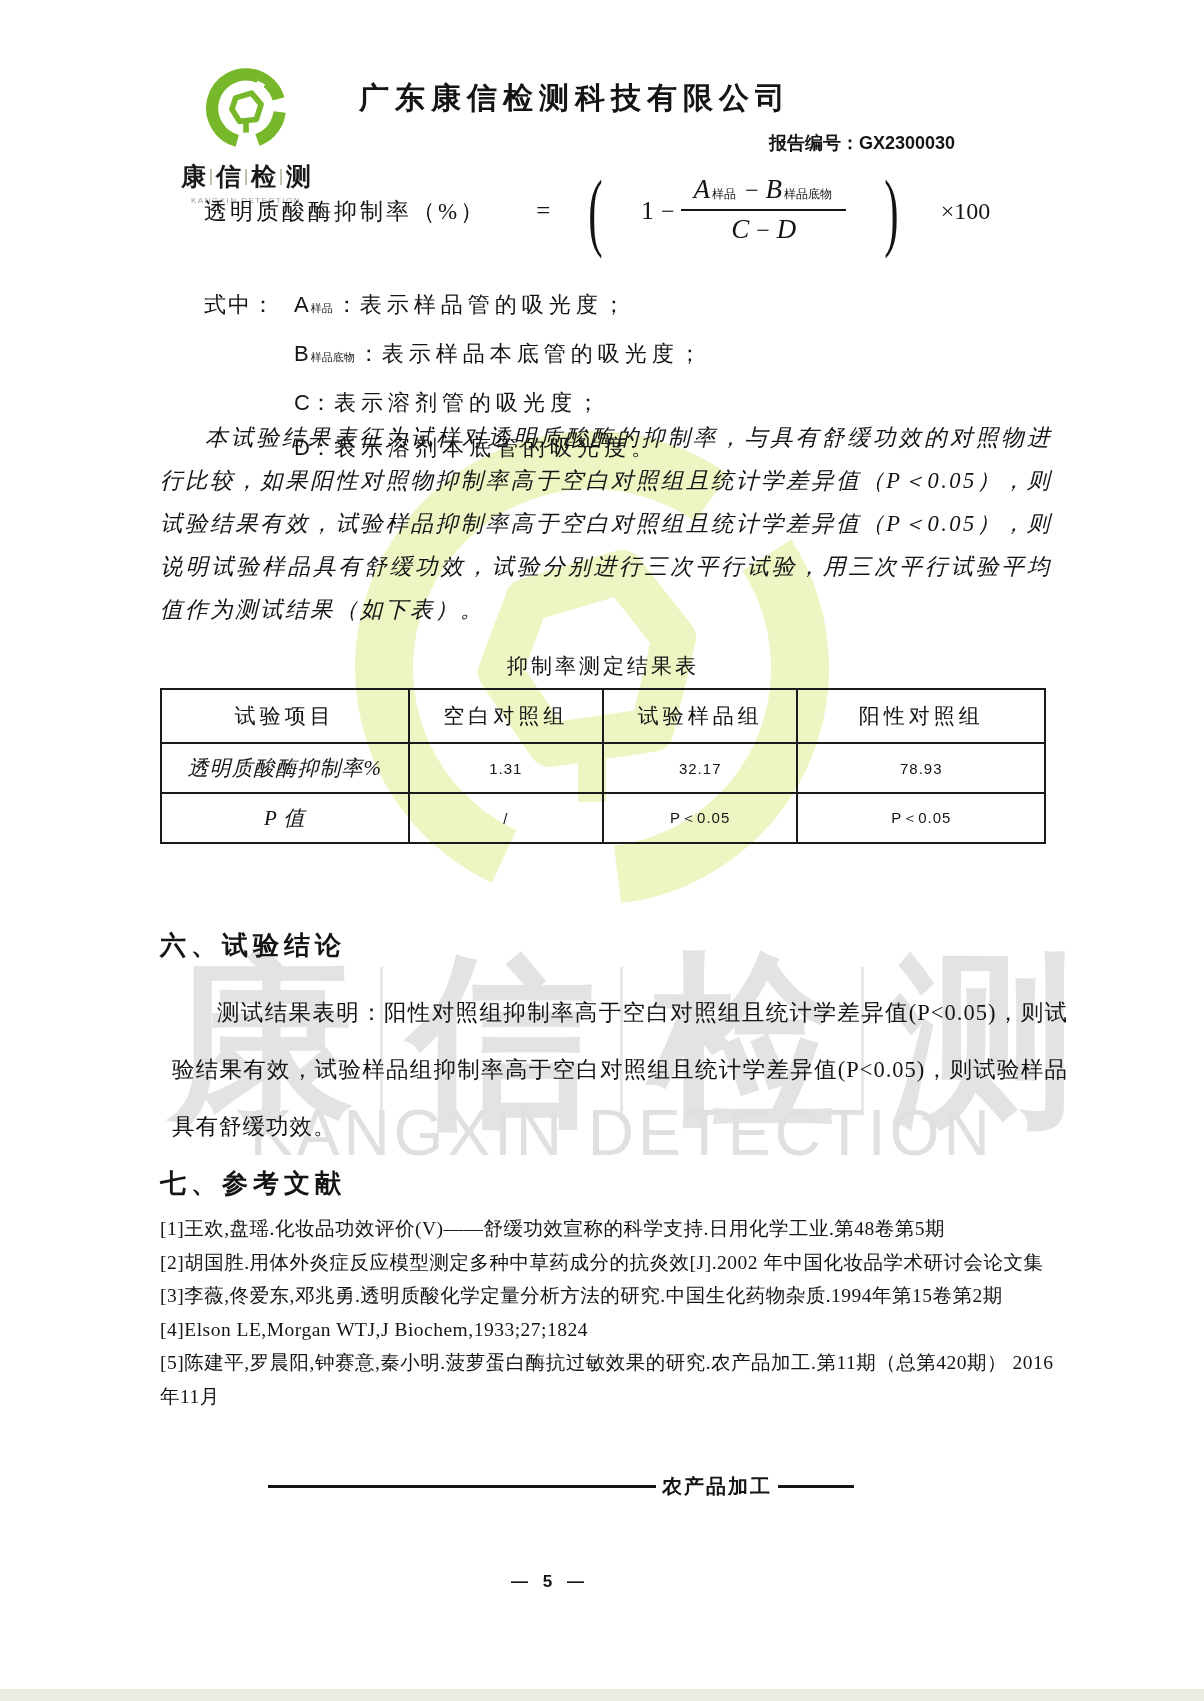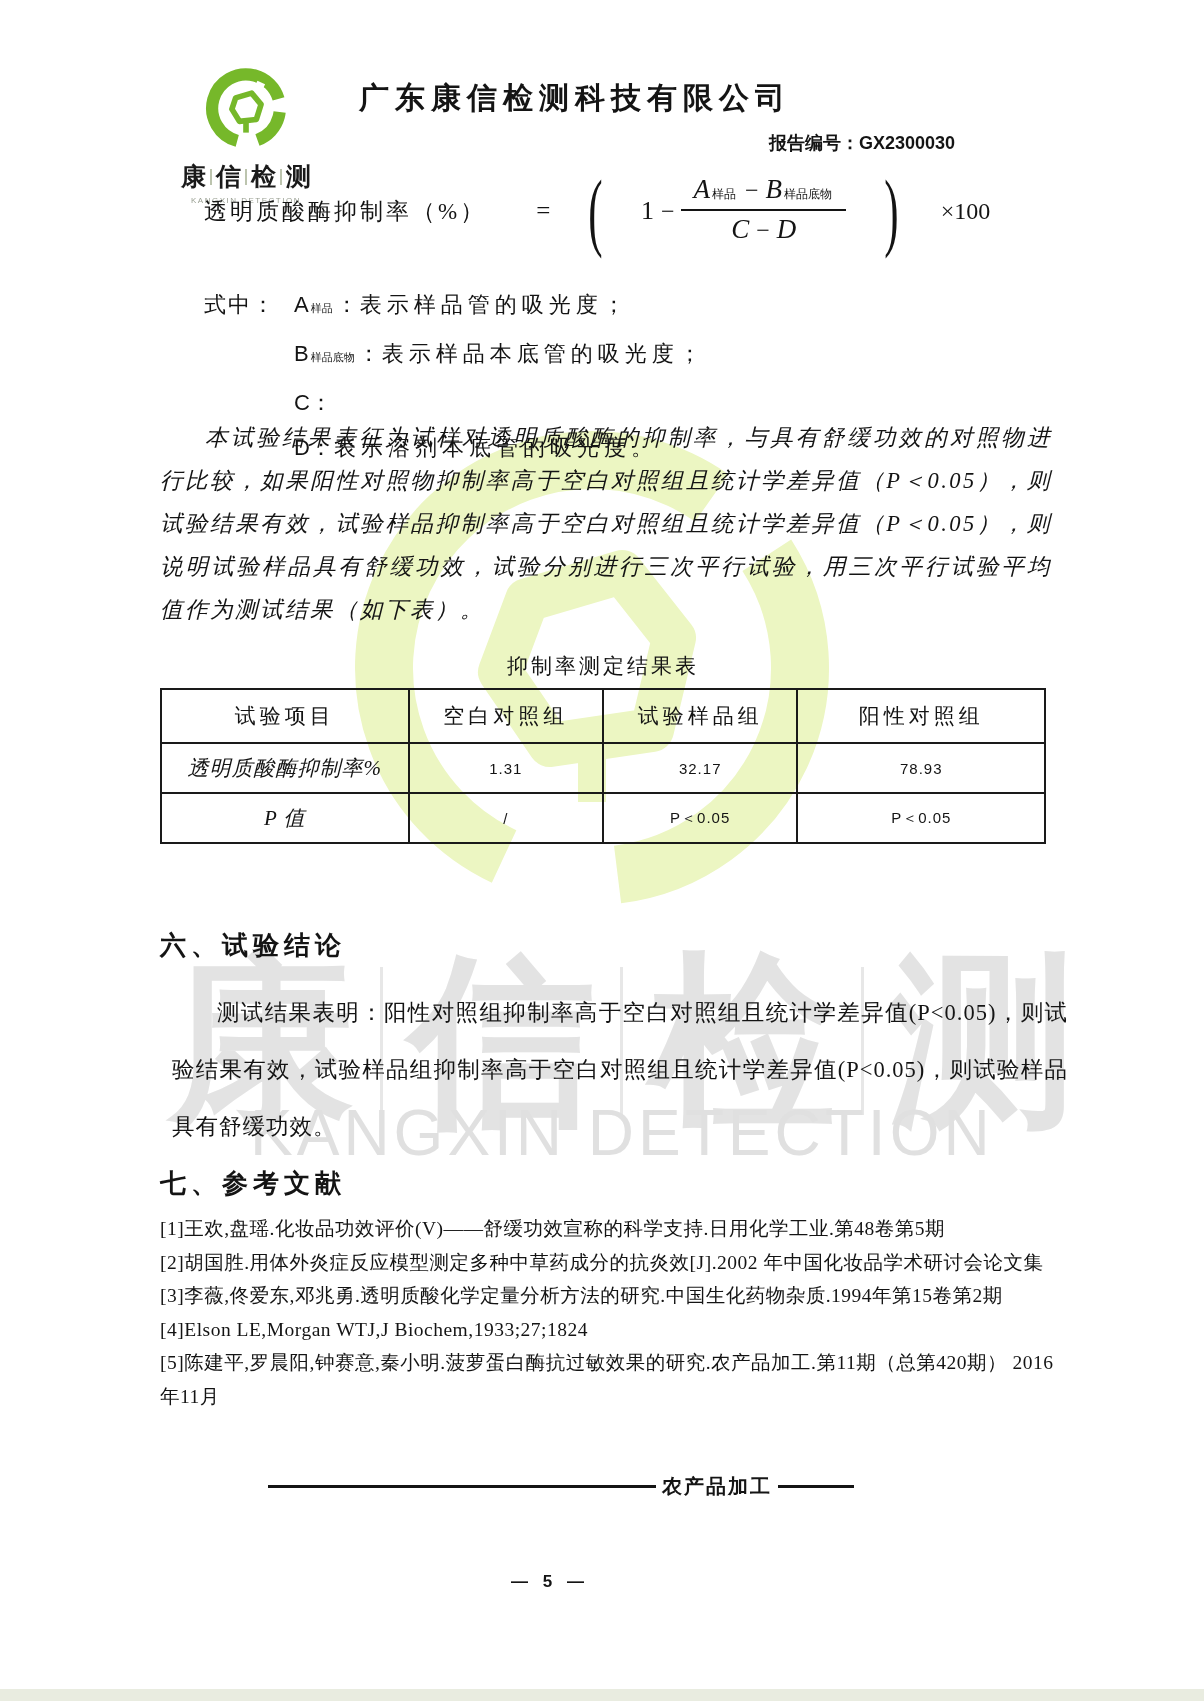--- a/index.html
+++ b/index.html
@@ -171,20 +171,21 @@
         <span class="def-prefix"></span>
         <span class="def-sym">B</span>
         <span class="def-sub">样品底物</span>
         <span>：</span>
         <span class="def-desc">表示样品本底管的吸光度；</span>
       </div>
       <div class="def-row">
         <span class="def-prefix"></span>
         <span class="def-sym">C</span>
         <span>：</span>
+        <span class="def-desc">表示溶剂管的吸光度；</span>
       </div>
       <div class="def-row">
         <span class="def-prefix"></span>
         <span class="def-sym">D</span>
         <span>：</span>
         <span class="def-desc">表示溶剂本底管的吸光度。</span>
       </div>
     </div>
 
     <div class="para1">本试验结果表征为试样对透明质酸酶的抑制率，与具有舒缓功效的对照物进行比较，如果阳性对照物抑制率高于空白对照组且统计学差异值（P＜0.05），则试验结果有效，试验样品抑制率高于空白对照组且统计学差异值（P＜0.05），则说明试验样品具有舒缓功效，试验分别进行三次平行试验，用三次平行试验平均值作为测试结果（如下表）。</div>

